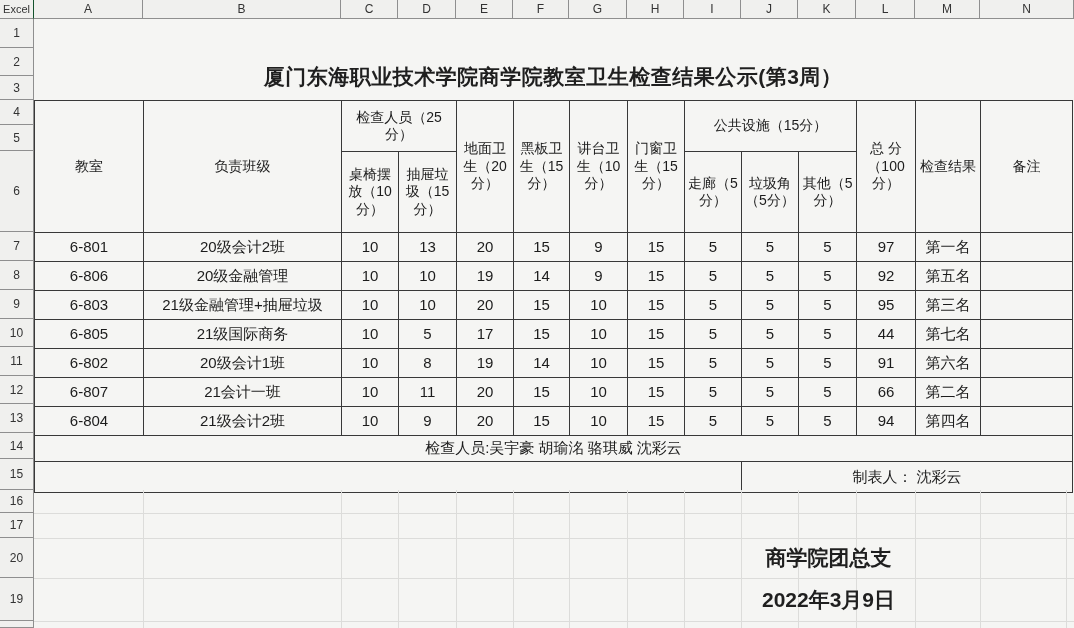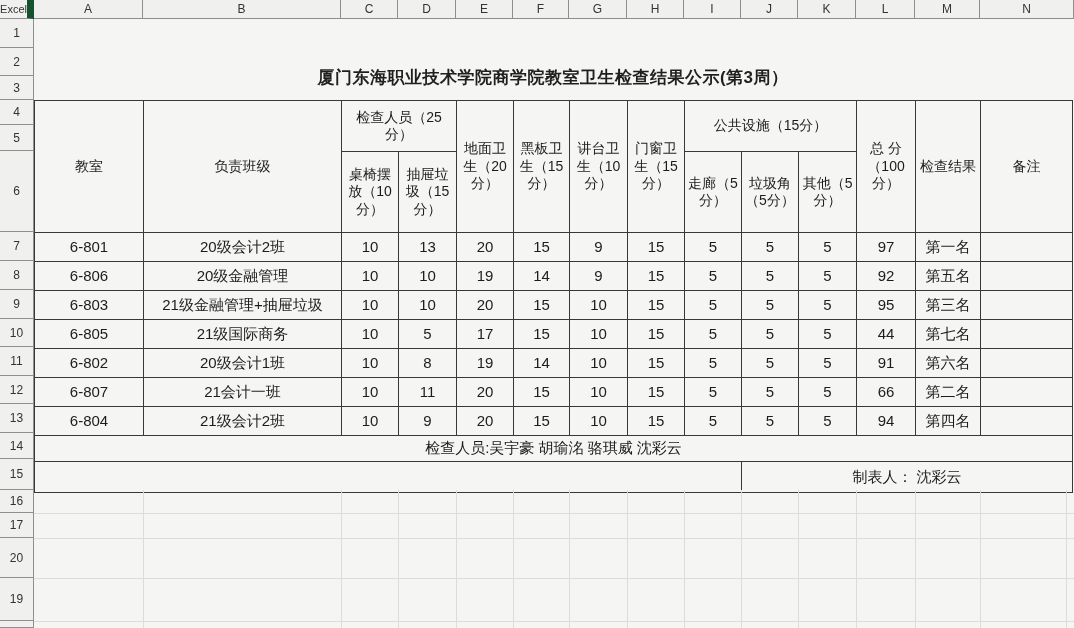--- a/index.html
+++ b/index.html
@@ -4,41 +4,41 @@
 <style>
   html,body{margin:0;padding:0;}
   .sheet{
     position:relative;width:1074px;height:628px;overflow:hidden;
     background:#f5f5f3;color:#1f1f1f;
     font-family:"Liberation Sans",sans-serif;
   }
   
   .corner{
     position:absolute;left:0;top:0;width:34px;height:19px;box-sizing:border-box;
-    background:#f0f0ee;border-right:7px solid #14532d;border-bottom:1px solid #8f8f8f;
+    background:#f0f0ee;border-right:1px solid #14532d;border-bottom:1px solid #8f8f8f;
     font-size:11px;display:flex;align-items:center;justify-content:center;color:#333;
     overflow:hidden;
   }
   .colhead{position:absolute;left:34px;top:0;right:0;height:19px;display:flex;}
   .ch{
     box-sizing:border-box;height:19px;background:#f0f0ee;
     border-right:1px solid #8f8f8f;border-bottom:1px solid #8f8f8f;
     font-size:12px;color:#333;display:flex;align-items:center;justify-content:center;
   }
   .rowhead{position:absolute;left:0;top:19px;width:34px;}
   .rh{
     box-sizing:border-box;width:34px;background:#f0f0ee;
     border-right:1px solid #8f8f8f;border-bottom:1px solid #8f8f8f;
     font-size:12px;color:#333;display:flex;align-items:center;justify-content:center;
   }
   
   .title{
     position:absolute;left:34px;top:56px;width:1038px;height:42px;
     display:flex;align-items:center;justify-content:center;
-    font-size:17px;font-weight:bold;letter-spacing:.5px;
+    font-size:21px;font-weight:bold;letter-spacing:.5px;
   }
   
   table.main{
     position:absolute;left:34px;top:100px;width:1038px;
     border-collapse:collapse;table-layout:fixed;
     font-size:15px;color:#1c1c1c;
   }
   table.main th,table.main td{
     border:1.5px solid #383838;font-weight:400;
     padding:1px 2px;overflow:hidden;vertical-align:middle;
@@ -288,14 +288,16 @@
       <div class="vline" style="left: 822px;"></div>
       <div class="vline" style="left: 881px;"></div>
       <div class="vline" style="left: 946px;"></div>
       <div class="vline" style="left: 1032px;"></div>
       <div class="hline" style="top: 23px;"></div>
       <div class="hline" style="top: 48px;"></div>
       <div class="hline" style="top: 88px;"></div>
       <div class="hline" style="top: 131px;"></div>
     </div>
 
+  <div class="sig org">商学院团总支</div>
+  <div class="sig date">2022年3月9日</div>
 
 </div>
 
 </body></html>

